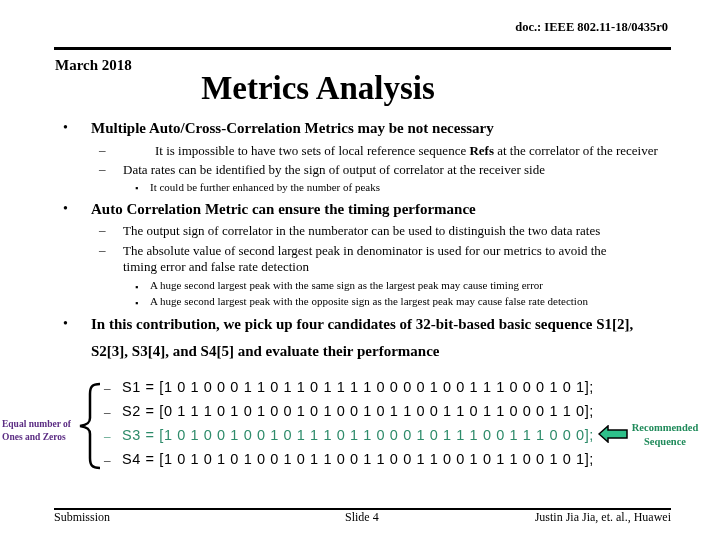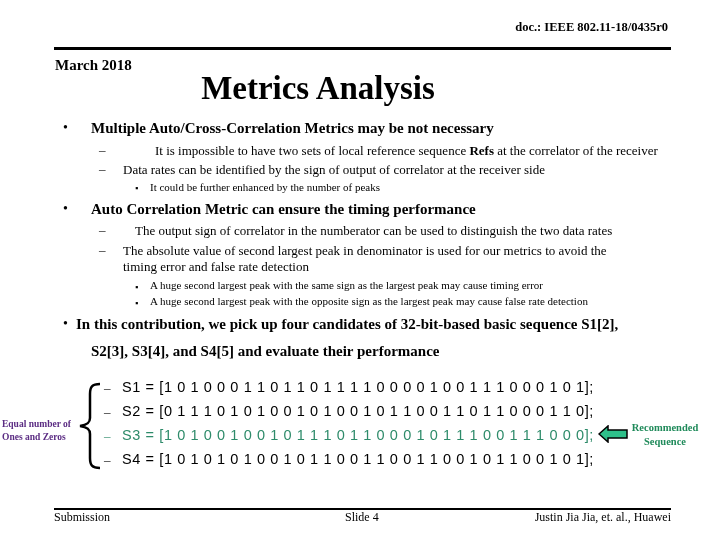--- a/index.html
+++ b/index.html
@@ -43,33 +43,33 @@
 <span class="abs dash" style="left:99px;top:161px;">–</span>
 <div class="abs l2" style="left:123px;top:161px;white-space:nowrap;">Data rates can be identified by the sign of output of correlator at the receiver side</div>
 
 <span class="abs sq" style="left:135px;top:183px;">▪</span>
 <div class="abs l3" style="left:150px;top:180px;white-space:nowrap;">It could be further enhanced by the number of peaks</div>
 
 <span class="abs bullet" style="left:63px;top:201px;">•</span>
 <div class="abs l1" style="left:91px;top:201px;">Auto Correlation Metric can ensure the timing performance</div>
 
 <span class="abs dash" style="left:99px;top:222px;">–</span>
-<div class="abs l2" style="left:123px;top:222px;white-space:nowrap;margin-left:12px;">The output sign of correlator in the numberator can be used to distinguish the two data rates</div>
+<div class="abs l2" style="left:123px;top:222px;white-space:nowrap;">The output sign of correlator in the numberator can be used to distinguish the two data rates</div>
 
 <span class="abs dash" style="left:99px;top:242px;">–</span>
 <div class="abs l2" style="left:123px;top:242px;white-space:nowrap;">The absolute value of second largest peak in denominator is used for our metrics to avoid the</div>
 <div class="abs l2" style="left:123px;top:258px;white-space:nowrap;">timing error and false rate detection</div>
 
 <span class="abs sq" style="left:135px;top:282px;">▪</span>
 <div class="abs l3" style="left:150px;top:278px;white-space:nowrap;">A huge second largest peak with the same sign as the largest peak may cause timing error</div>
 <span class="abs sq" style="left:135px;top:298px;">▪</span>
 <div class="abs l3" style="left:150px;top:294px;white-space:nowrap;">A huge second largest peak with the opposite sign as the largest peak may cause false rate detection</div>
 
 <span class="abs bullet" style="left:63px;top:316px;">•</span>
-<div class="abs l1" style="left:76px;top:316px;white-space:nowrap;text-align:center;">In this contribution, we pick up four candidates of 32-bit-based basic sequence S1[2],</div>
+<div class="abs l1" style="left:91px;top:316px;white-space:nowrap;text-align:center;">In this contribution, we pick up four candidates of 32-bit-based basic sequence S1[2],</div>
 <div class="abs l1" style="left:91px;top:335px;white-space:nowrap;margin-top:8px;">S2[3], S3[4], and S4[5] and evaluate their performance</div>
 
 <div class="abs brace-label">
   <div>Equal number of</div>
   <div>Ones and Zeros</div>
 </div>
 <svg class="abs" style="left:76px;top:382px;" width="26" height="88" viewBox="0 0 26 88">
   <path d="M24 2 C16 2 14 5 14 12 L14 36 C14 41 11 43 4 44 C11 45 14 47 14 52 L14 76 C14 83 16 86 24 86" fill="none" stroke="#000" stroke-width="2.5"></path>
 </svg>
 

